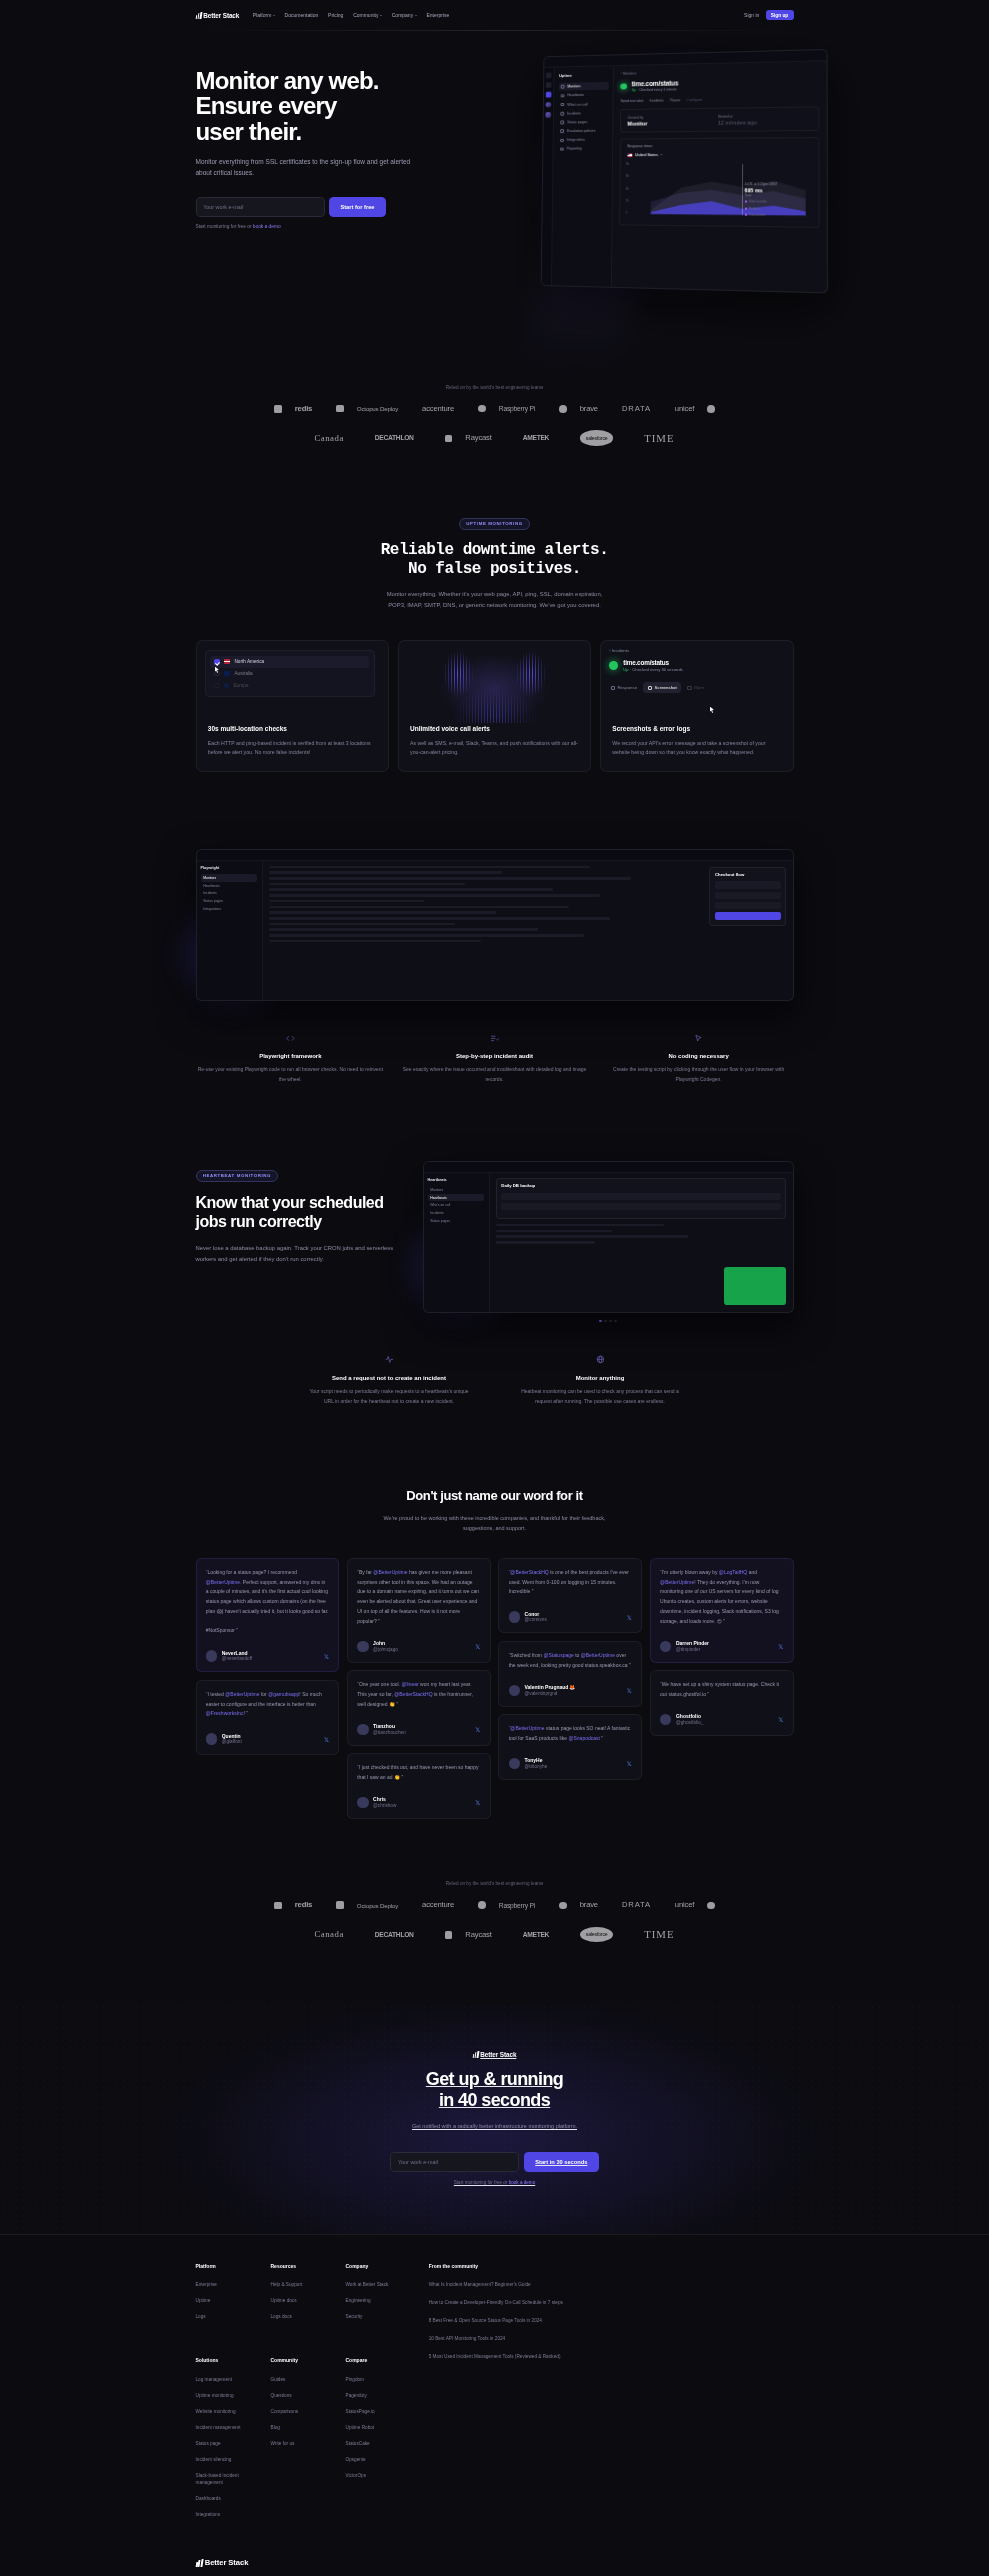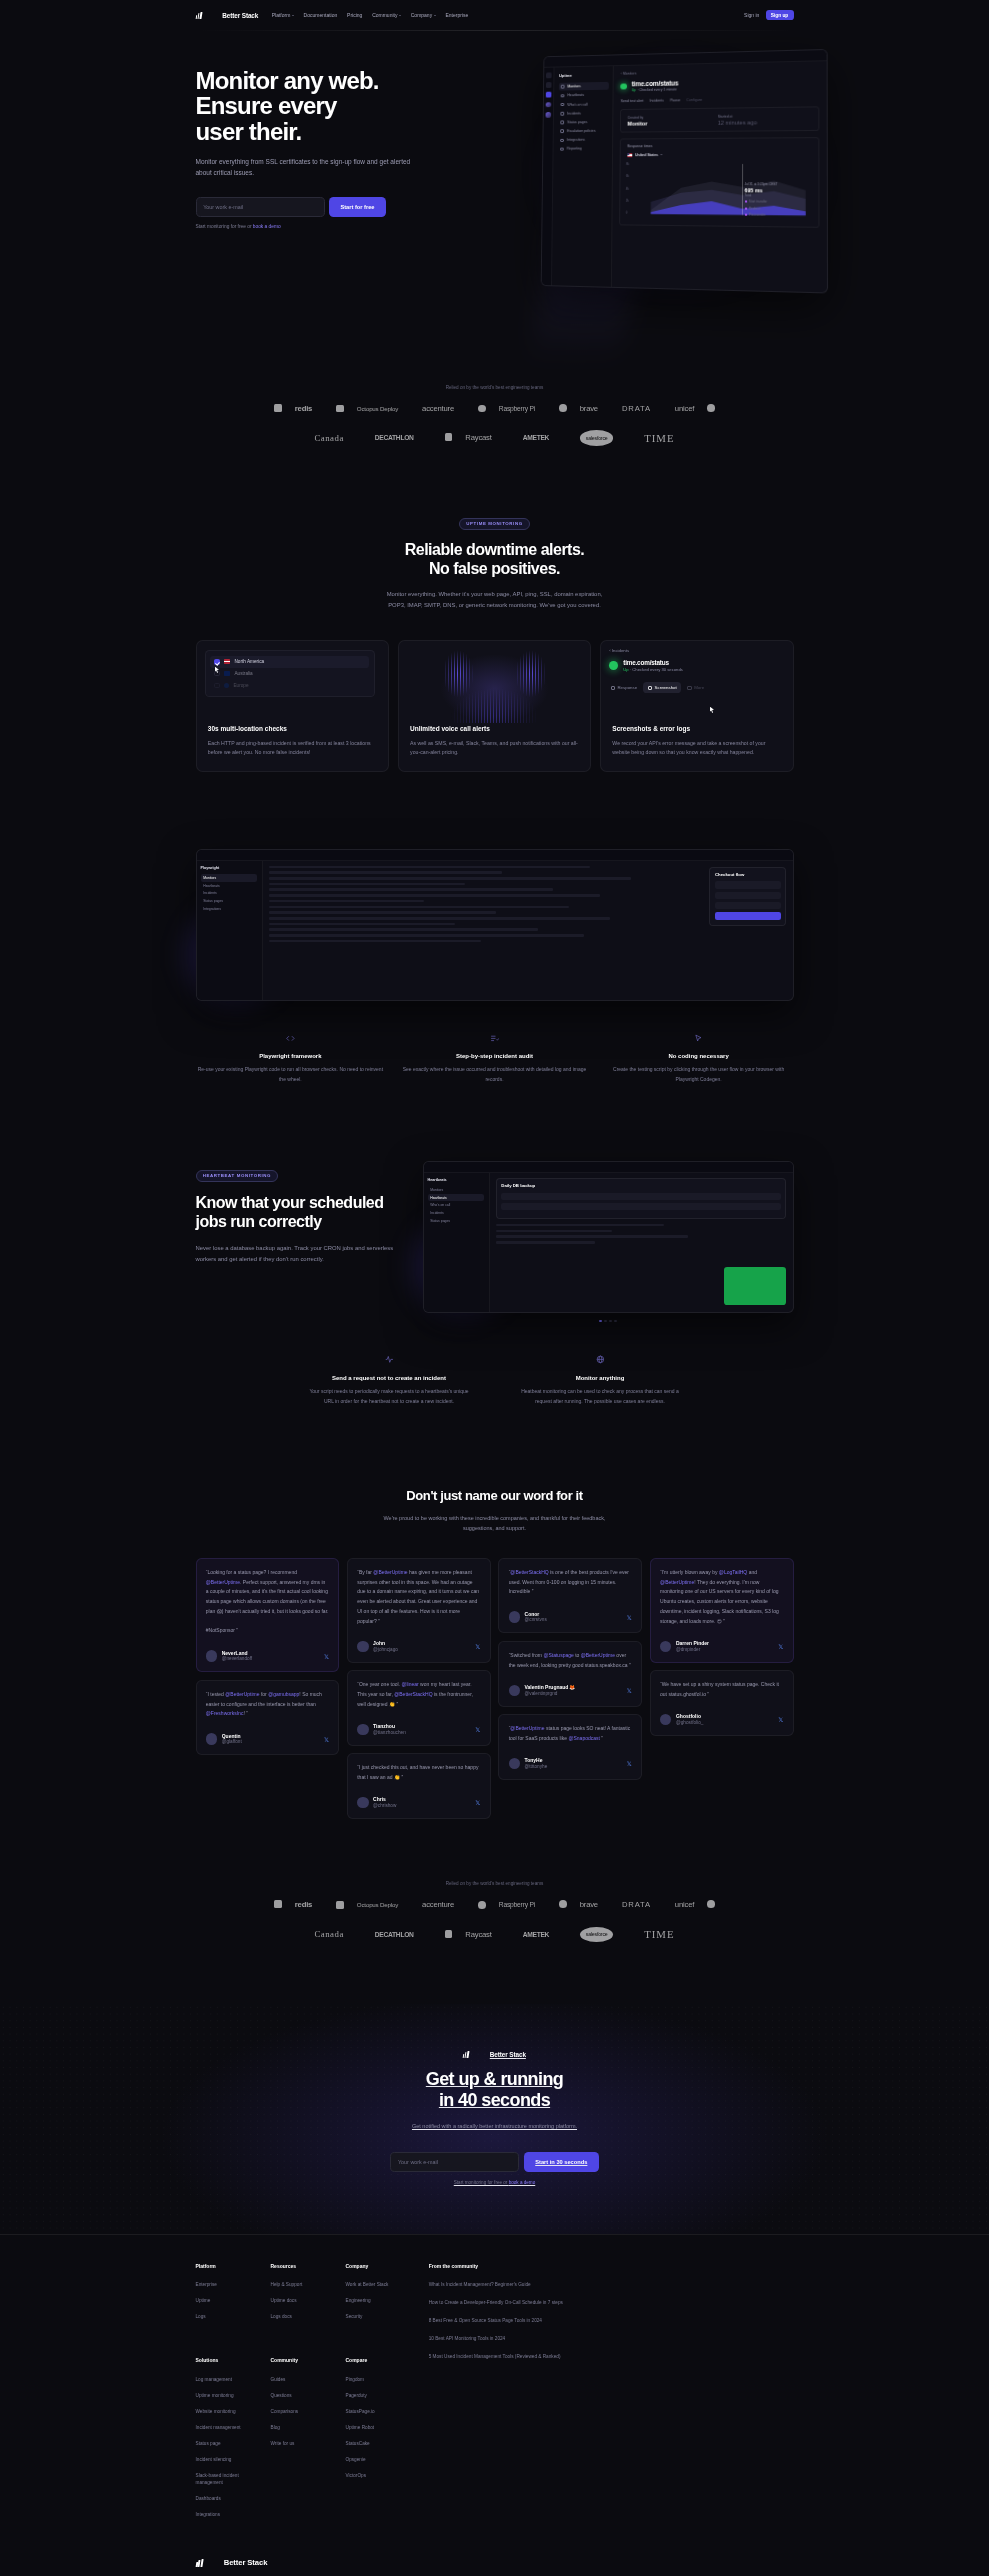--- a/index.html
+++ b/index.html
@@ -6,21 +6,21 @@
   html,body{background:#0b0b10;}
   body{
     width:989px;min-height:3836px;
     font-family:"Liberation Sans","DejaVu Sans",sans-serif;
     color:#e7e7ef;overflow-x:hidden;position:relative;
   }
   .wrap{width:598px;margin:0 auto;position:relative;}
 
   
   .nav{height:30px;display:flex;align-items:center;gap:0;position:relative;z-index:30;}
-  .brand{display:flex;align-items:center;gap:20px;margin-right:13.4px;}
+  .brand{display:flex;align-items:center;gap:1px;margin-right:13.4px;}
   .brand-mark{width:6.7px;height:6.7px;position:relative;display:inline-block;}
   .brand-mark i{position:absolute;bottom:0;width:1.3px;background:#fff;border-radius:0.5px;display:block;}
   .brand-mark i:nth-child(1){left:0;height:3.6px;transform:skewX(-9deg);}
   .brand-mark i:nth-child(2){left:2.1px;height:5.7px;transform:skewX(-9deg);}
   .brand-mark i:nth-child(3){left:4.2px;height:6.7px;transform:skewX(-9deg);width:1.8px;}
   .brand-name{font-size:6.4px;font-weight:700;letter-spacing:-0.1px;color:#fff;}
   .nav-links{display:flex;align-items:center;gap:9.8px;}
   .nav-link{font-size:5px;color:#a9a9bd;cursor:pointer;display:flex;align-items:center;gap:1.5px;white-space:nowrap;}
   .caret{width:0;height:0;border-left:1.3px solid transparent;border-right:1.3px solid transparent;border-top:1.5px solid #7e7e95;display:inline-block;}
   .nav-right{margin-left:auto;display:flex;align-items:center;gap:6.2px;}
@@ -92,36 +92,36 @@
   .tip .d{font-size:3.1px;color:#9c9cb2;}
   .tip .v{font-size:5.2px;color:#fff;font-weight:700;margin-top:1px;}
   .tip .tot{font-size:3.1px;color:#76768e;}
   .tip .lg{display:flex;align-items:center;gap:2.1px;font-size:3.1px;color:#6a6a80;margin-top:2.6px;}
   .tip .sw{width:2.1px;height:2.1px;border-radius:0.5px;background:#a855f7;}
 
   
   .logos-cap{text-align:center;font-size:4.6px;color:#63637a;margin-top:5.2px;}
   .logorow{display:flex;justify-content:center;align-items:center;gap:24px;margin-top:14.4px;
     opacity:.62;filter:grayscale(1) brightness(1.55);}
-  .logo{font-size:7.7px;font-weight:700;color:#b9b9d4;letter-spacing:-0.2px;display:flex;align-items:flex-start;gap:13px;white-space:nowrap;}
+  .logo{font-size:7.7px;font-weight:700;color:#b9b9d4;letter-spacing:-0.2px;display:flex;align-items:flex-end;gap:13px;white-space:nowrap;}
   .logo.thin{font-weight:400;}
   .logo.serif{font-family:"Liberation Serif","DejaVu Serif",serif;font-weight:400;letter-spacing:0.5px;}
   .logo.cond{font-weight:700;letter-spacing:-0.3px;font-size:6.7px;}
   .lm{width:7.7px;height:7.7px;border-radius:1.5px;background:#9d9dc4;display:inline-block;flex:0 0 auto;}
   .lm.rnd{border-radius:50%;}
 
   
   .pill{display:inline-block;border:0.5px solid #34345a;background:#15152a;color:#9b8ffb;
     font-size:4.4px;font-weight:700;letter-spacing:0.6px;padding:2.6px 6.2px;border-radius:515px;}
   h2.sect{font-size:16px;line-height:1.17;font-weight:700;letter-spacing:-0.5px;color:#fff;}
   .sect-sub{font-size:5.9px;line-height:1.95;color:#8c8ca4;}
 
   
   .uptime{padding-top:72px;text-align:center;}
-  .uptime h2{margin-top:11.3px;}
+  .uptime h2{margin-top:11.3px;font-family:Liberation Mono, monospace;}
   .uptime .sect-sub{margin:10.3px auto 0;max-width:222px;}
   .cards3{display:flex;gap:8.8px;margin-top:28px;}
   .fcard{flex:1;background:#101019;border:0.5px solid rgba(255,255,255,.055);border-radius:6.7px;
     padding:0 0 13.4px;overflow:hidden;text-align:left;}
   .fcard .art{height:82px;position:relative;overflow:hidden;}
   .fcard h3{font-size:6.5px;font-weight:700;color:#fff;padding:0 11.3px;margin-top:2.1px;}
   .fcard p{font-size:5.2px;line-height:1.85;color:#83839b;padding:0 11.3px;margin-top:6.7px;}
 
   .locbox{position:absolute;left:8.2px;top:9.3px;right:13.4px;background:#141420;border:0.5px solid rgba(255,255,255,.05);
     border-radius:4.6px;padding:4.6px;}

